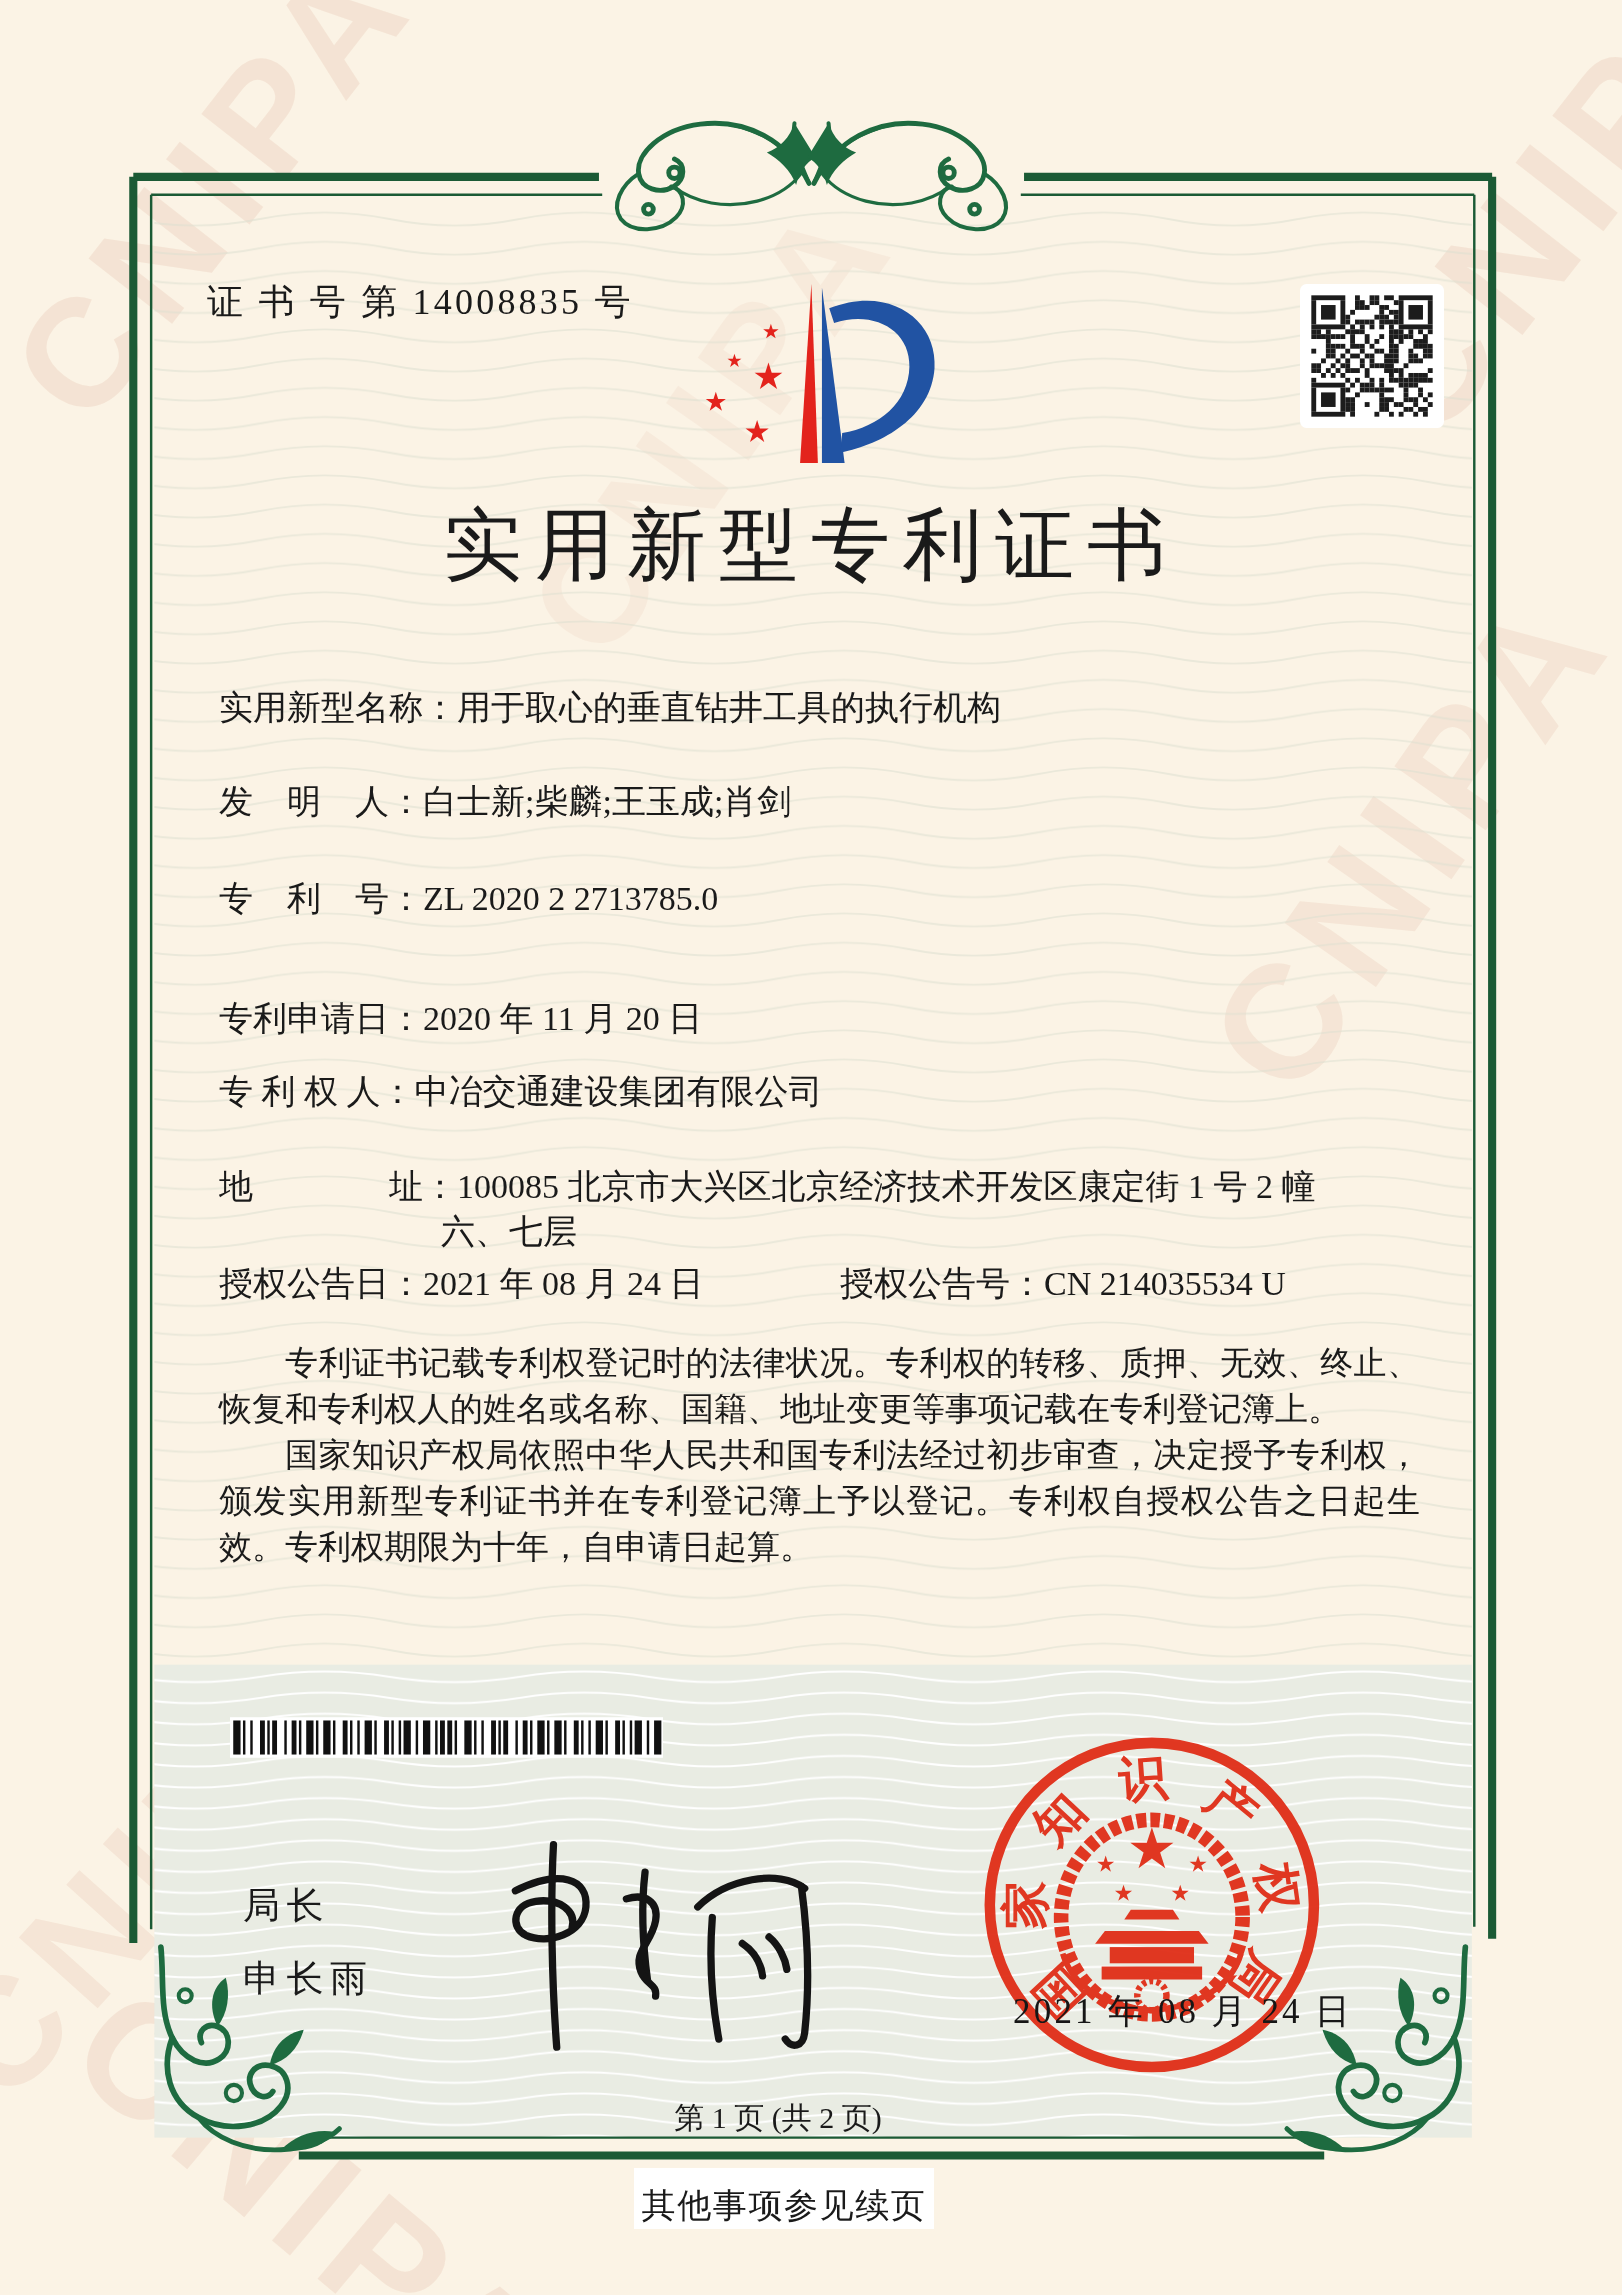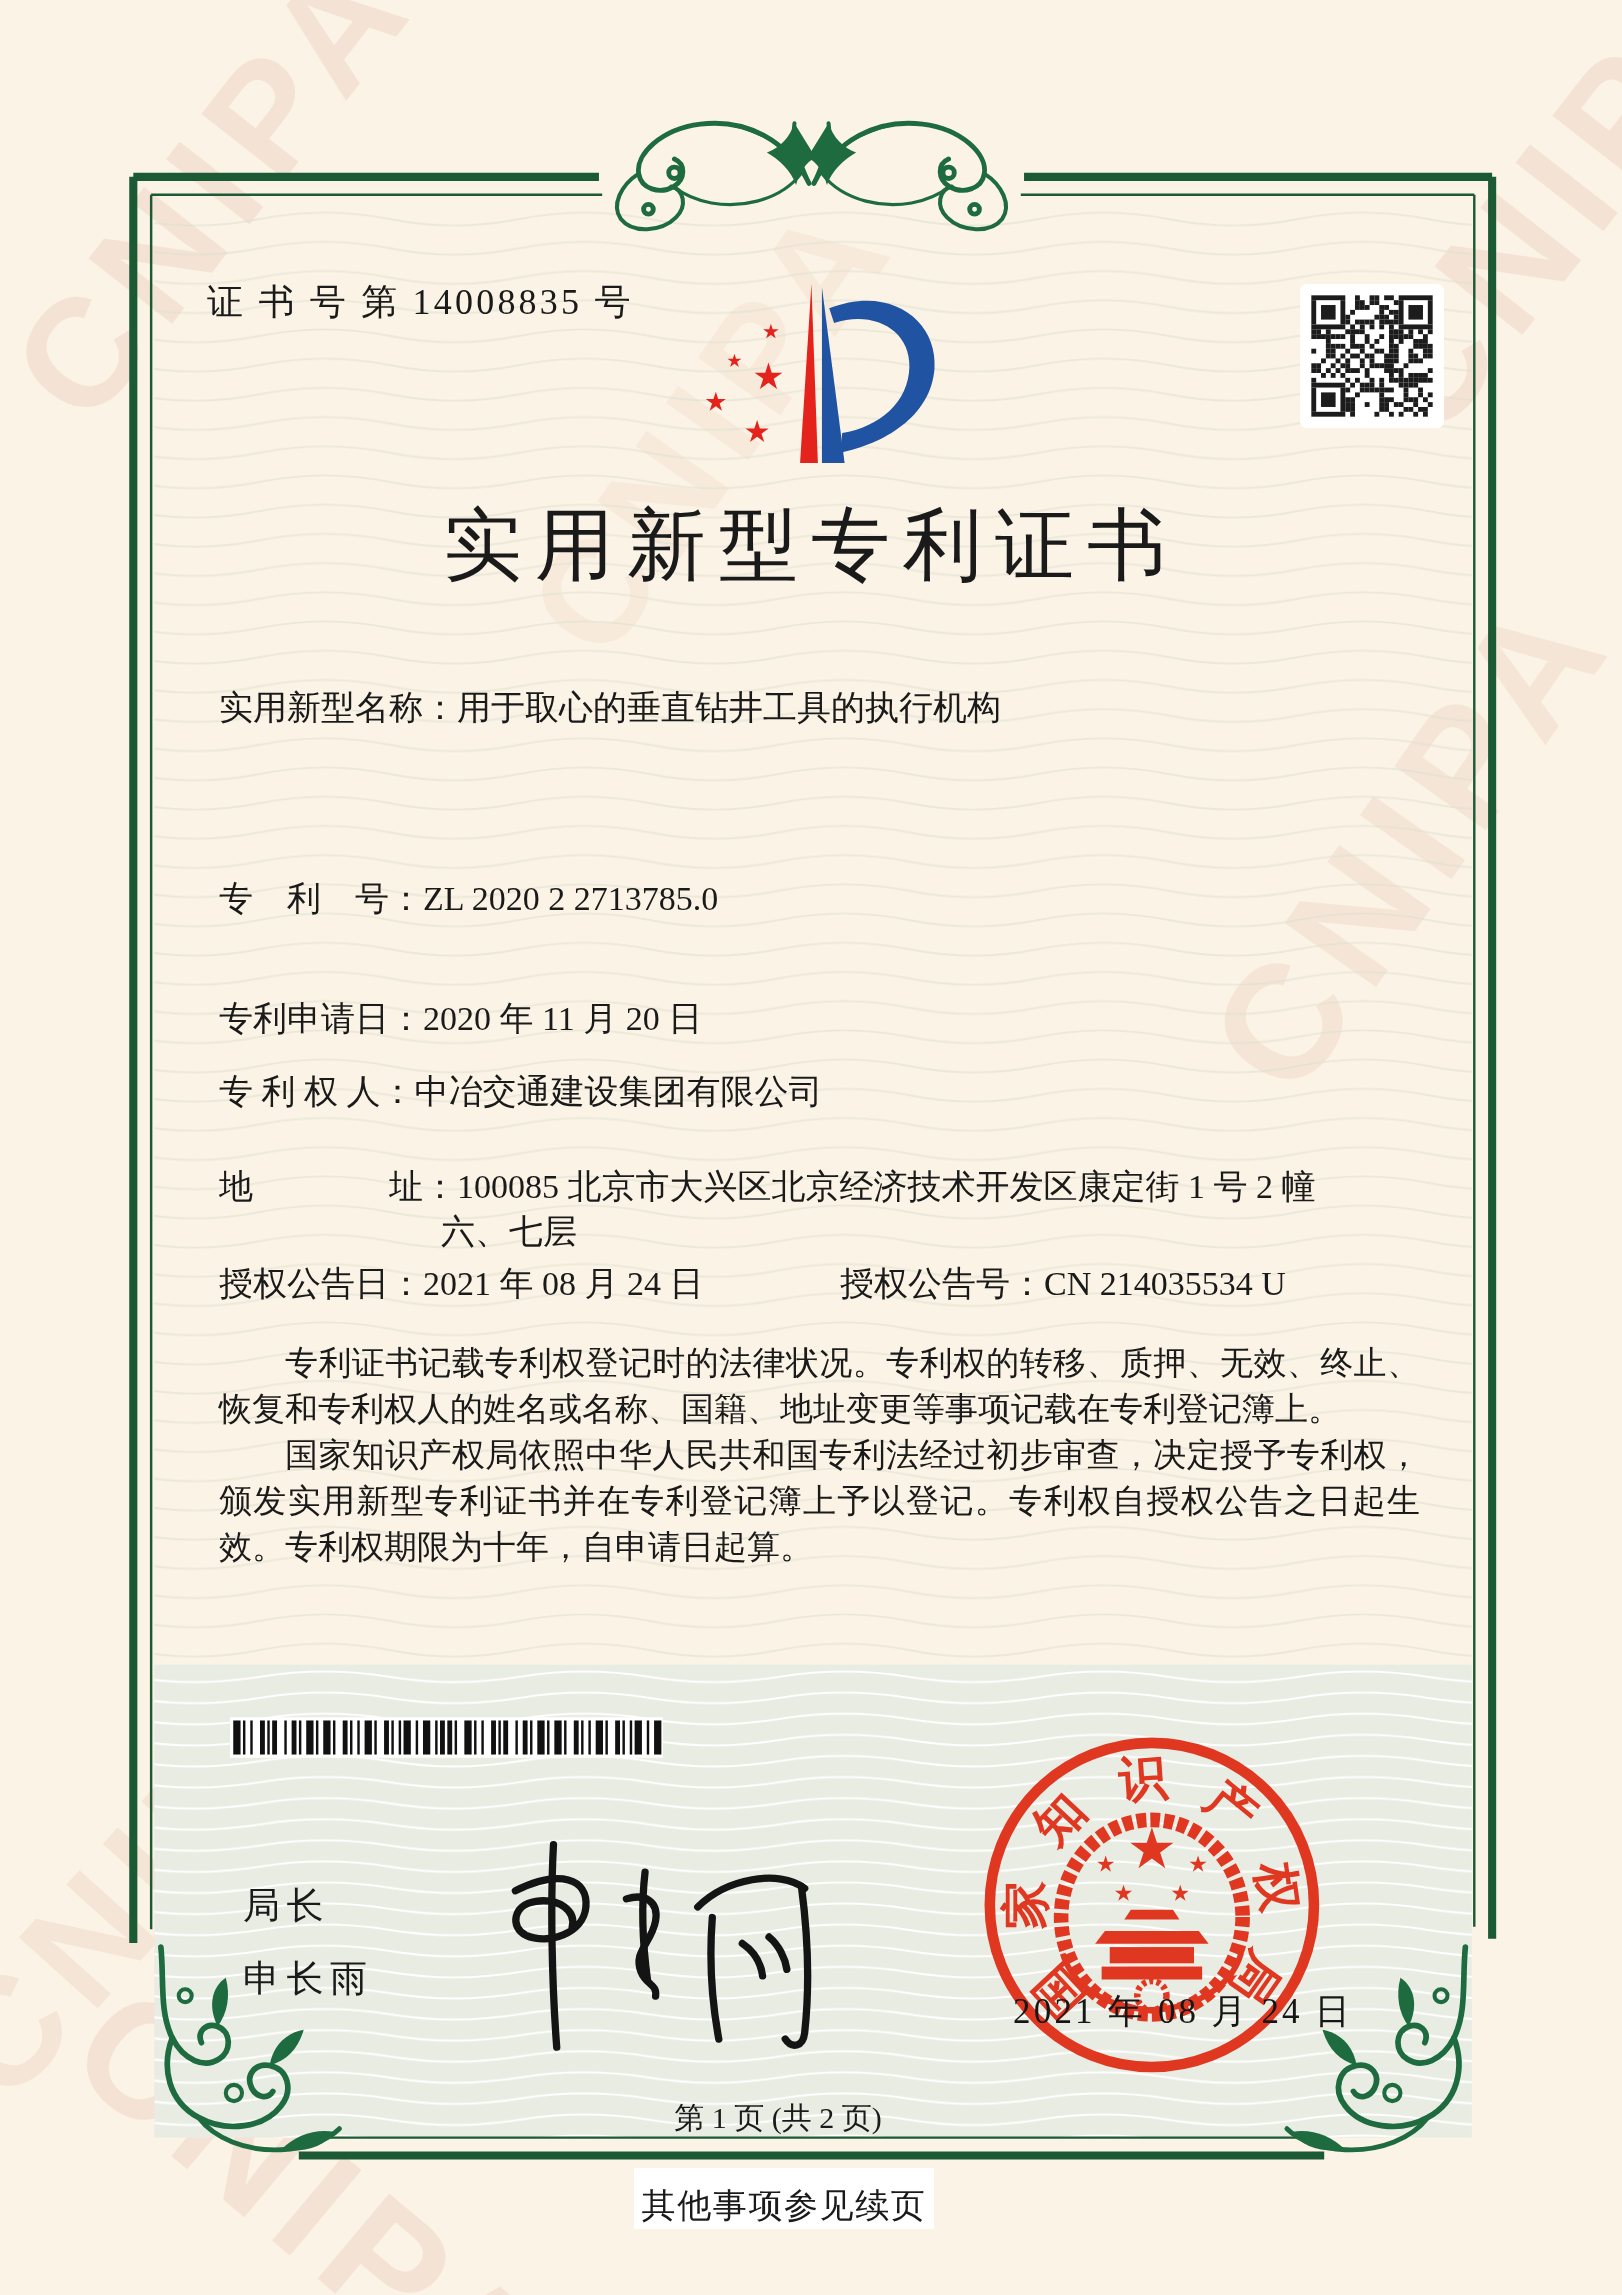--- a/index.html
+++ b/index.html
@@ -362,20 +362,23 @@
         <rect x="140" y="158" width="6" height="6"></rect>
         <rect x="152" y="158" width="6" height="6"></rect>
       </g>
   </svg>
 
   <div class="abs" id="title">实用新型专利证书</div>
 
   <div class="abs row" style="top:685px;">
     <span class="lab">实用新型名称：</span><span>用于取心的垂直钻井工具的执行机构</span>
   </div>
+  <div class="abs row" style="top:779px;">
+    <span class="lab">发　明　人：</span><span>白士新;柴麟;王玉成;肖剑</span>
+  </div>
   <div class="abs row" style="top:876px;">
     <span class="lab">专　利　号：</span><span>ZL 2020 2 2713785.0</span>
   </div>
   <div class="abs row" style="top:996px;">
     <span class="lab">专利申请日：</span><span>2020 年 11 月 20 日</span>
   </div>
   <div class="abs row" style="top:1069px;">
     <span class="lab">专 利 权 人：</span><span>中冶交通建设集团有限公司</span>
   </div>
   <div class="abs row" style="top:1164px;">

